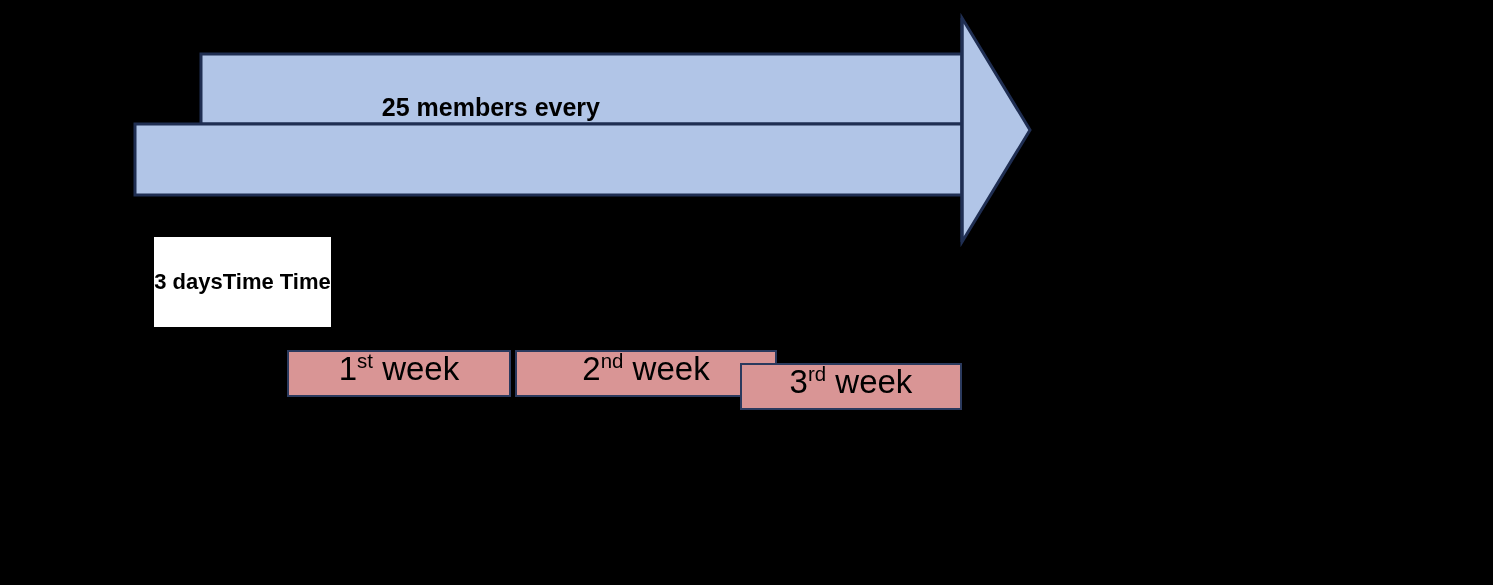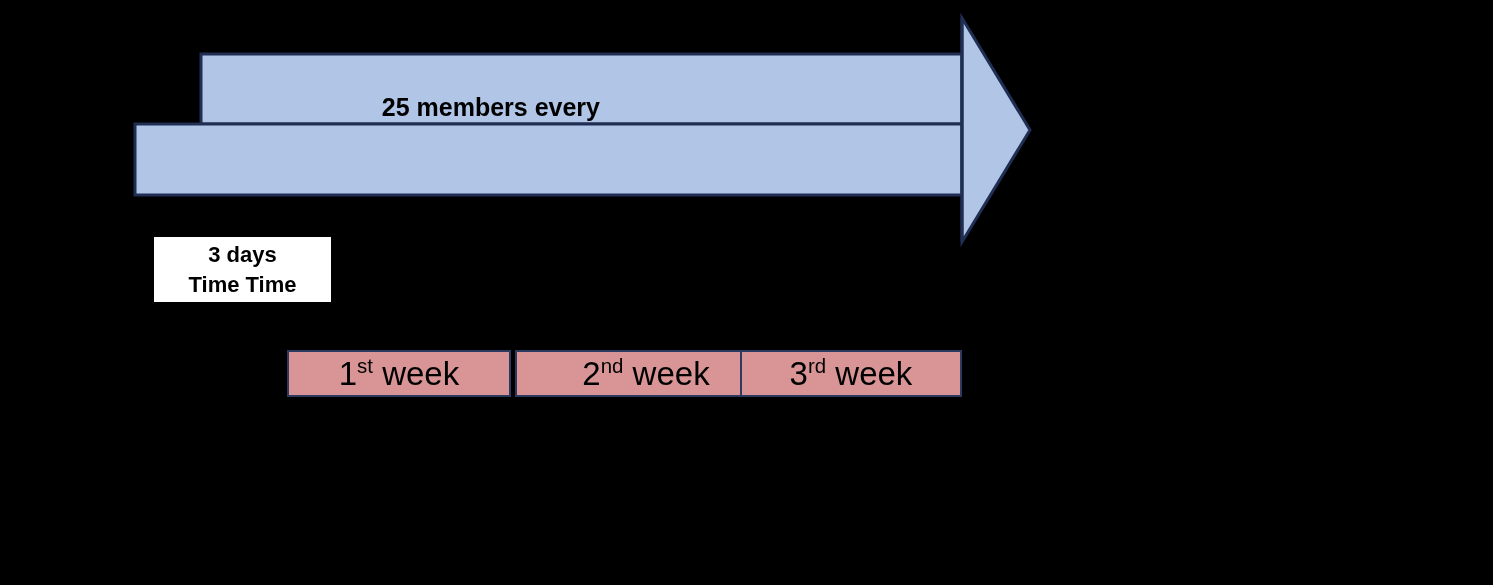--- a/index.html
+++ b/index.html
@@ -48,25 +48,25 @@
   }
   .arrow-label .line1 { display: block; }
   .arrow-label .line2 { display: block; }
 
   
   .leadtime-box {
     position: absolute;
     left: 154px;
     top: 237px;
     width: 177px;
-    height: 65px;
+    height: 90px;
     background: #ffffff;
     box-sizing: border-box;
     display: flex;
-    flex-direction: column;
+    flex-direction: row;
     align-items: center;
     justify-content: center;
   }
   .leadtime-box span {
     display: block;
     color: #000000;
     font-family: "Liberation Sans", sans-serif;
     font-size: 22px;
     font-weight: bold;
     line-height: 30px;
@@ -76,41 +76,41 @@
 
   
   .week-box {
     position: absolute;
     top: 350px;
     height: 47px;
     background: #d99595;
     border: 2px solid #2b3a5e;
     box-sizing: border-box;
     display: flex;
-    align-items: center;
+    align-items: flex-start;
     justify-content: center;
   }
   .week-box .week-text {
     color: #000000;
     font-family: "Liberation Sans", sans-serif;
     font-size: 33px;
     font-weight: normal;
     line-height: 33px;
     white-space: nowrap;
     letter-spacing: 0px;
   }
   .week-box .week-text sup {
     font-size: 0.62em;
     vertical-align: super;
     line-height: 0;
   }
 
   #week-1 { left: 287px; width: 224px; }
   #week-2 { left: 515px; width: 262px; }
-  #week-3 { left: 740px; width: 222px; }
+  #week-3 { left: 740px; width: 222px; margin-top: 13px; }
   #week-4 { left: 966px; width: 220px; }
 </style>
 </head>
 <body>
 
 <div id="canvas">
 
   <svg class="svg-layer" viewBox="0 0 1493 585">
 
     <path d="M 201 54 L 962 54 L 962 124 L 201 124 Z" fill="#b1c5e7" stroke="#1f2e52" stroke-width="3"></path>

